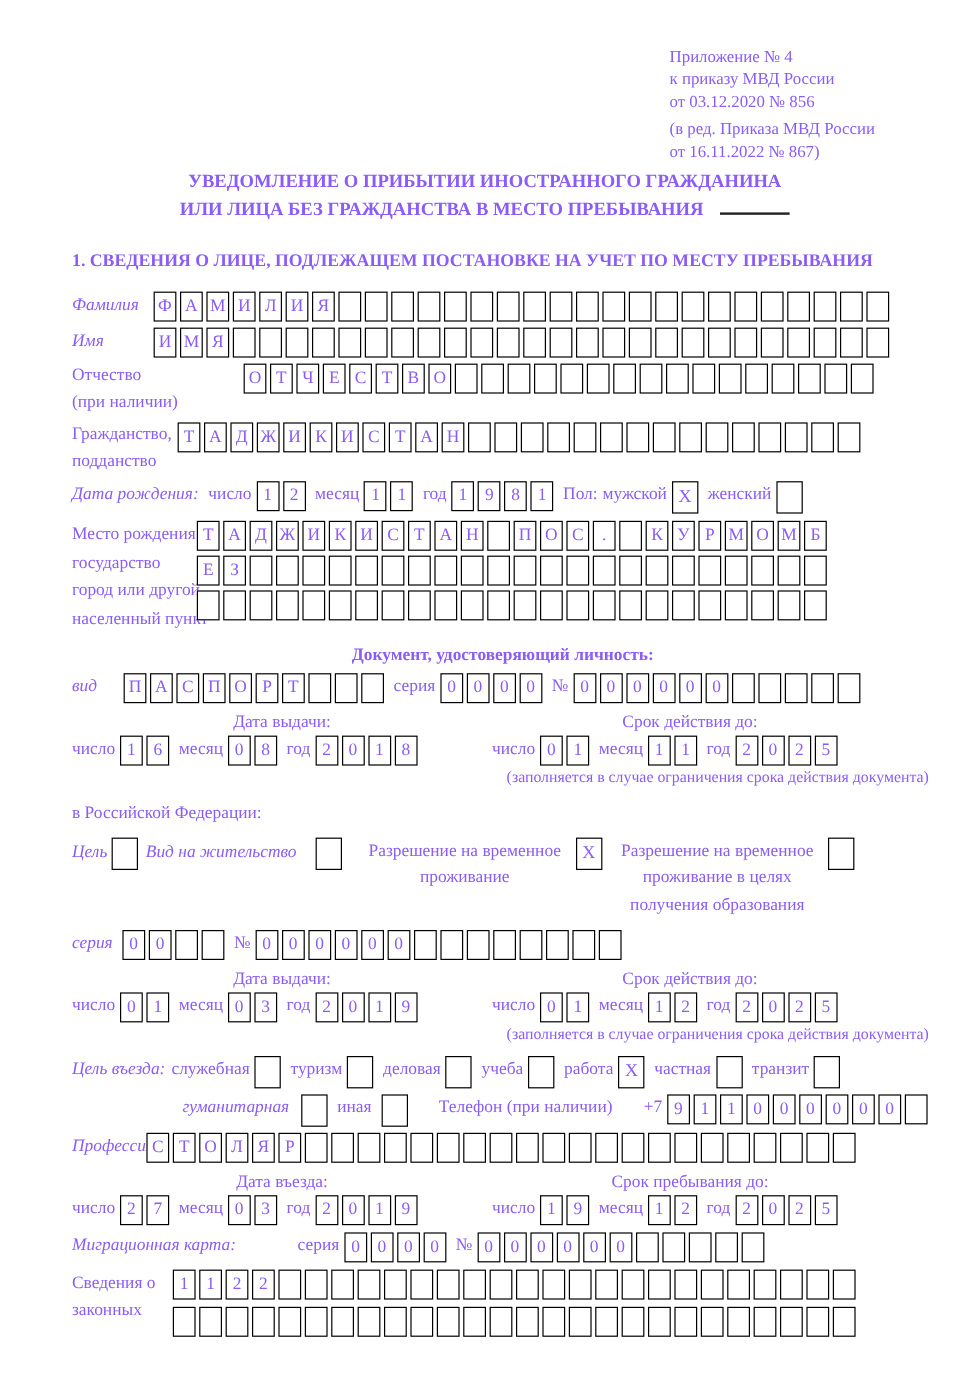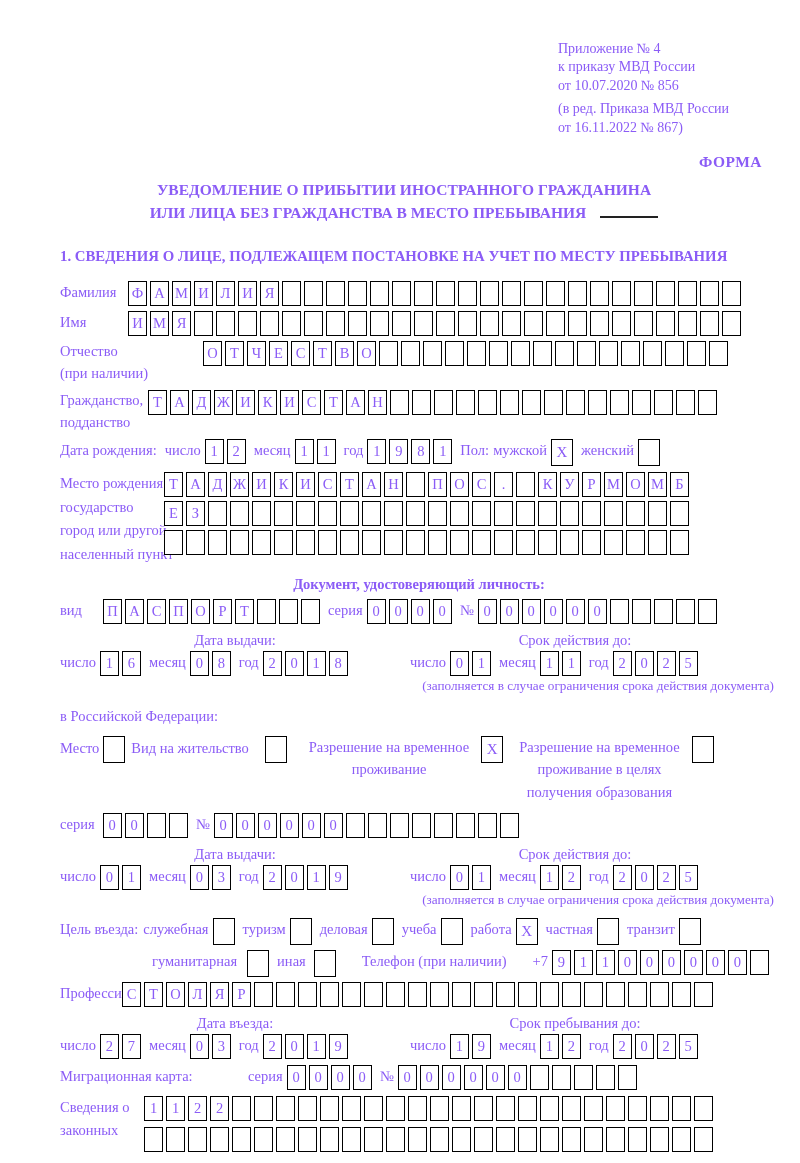--- a/index.html
+++ b/index.html
@@ -8,21 +8,21 @@
     font-family:"Liberation Serif","DejaVu Serif",serif;font-size:14.5px;
     padding:40px 22px 10px 60px;overflow:hidden;position:relative;
   }
   .hdr{margin-left:498px;line-height:1.32;font-size:14px;}
   .hdr-gap{height:5px;}
   .forma{text-align:right;margin:16px 16px 8px 0;font-weight:bold;font-size:15.5px;letter-spacing:.5px;}
   .title{text-align:center;font-weight:bold;font-size:15.5px;line-height:1.45;margin:4px 30px 0 0;}
   .uline{display:inline-block;width:58px;border-bottom:2px solid #222;margin-left:14px;vertical-align:baseline;}
   .sec-h{font-weight:bold;font-size:14.8px;margin:24px 0 16px;}
   .row{display:flex;align-items:flex-start;margin-bottom:5px;flex-wrap:nowrap;}
-  .lbl{flex:none;padding-top:3px;white-space:nowrap;}
+  .lbl{flex:none;padding-top:3px;white-space:nowrap;font-style:italic;}
   .lblblock{flex:none;display:flex;flex-direction:column;line-height:1.5;white-space:nowrap;}
   .w68{width:68px;} .w88{width:88px;} .w100{width:104px;} .w143{width:143px;} .w43{width:43px;}
   .w60{width:62px;} .w82{width:84px;} .w136{width:140px;}
   .cells{display:inline-flex;gap:3px;flex:none;}
   .cell{flex:none;width:17px;height:23px;border:1.6px solid #000;display:flex;
         align-items:center;justify-content:center;font-size:14.5px;background:#fff;}
   .cellcol{display:flex;flex-direction:column;gap:4px;}
   .cb{flex:none;display:inline-flex;width:20px;height:25px;border:1.6px solid #000;
       align-items:center;justify-content:center;font-size:15px;background:#fff;}
   .dlbl{flex:none;padding:3px 4px 0 8px;white-space:nowrap;}
@@ -41,27 +41,26 @@
   .indent92{margin-left:92px;}
 </style>
 </head>
 <body>
 
 <div class="page">
 
   <div class="hdr">
     <div>Приложение № 4</div>
     <div>к приказу МВД России</div>
-    <div>от 10.07.2020 № 856</div>
+    <div>от 03.12.2020 № 856</div>
     <div class="hdr-gap"></div>
     <div>(в ред. Приказа МВД России</div>
     <div>от 16.11.2022 № 867)</div>
   </div>
 
-  <div class="forma">ФОРМА</div>
 
   <div class="title">
     <div>УВЕДОМЛЕНИЕ О ПРИБЫТИИ ИНОСТРАННОГО ГРАЖДАНИНА</div>
     <div><span>ИЛИ ЛИЦА БЕЗ ГРАЖДАНСТВА В МЕСТО ПРЕБЫВАНИЯ</span><span class="uline"></span></div>
   </div>
 
   <div class="sec-h">1. СВЕДЕНИЯ О ЛИЦЕ, ПОДЛЕЖАЩЕМ ПОСТАНОВКЕ НА УЧЕТ ПО МЕСТУ ПРЕБЫВАНИЯ</div>
 
   <div class="row">
     <span class="lbl w68">Фамилия</span>
@@ -395,21 +394,21 @@
           <span class="cell">2</span>
           <span class="cell">5</span>
         </span>
     </span>
   </div>
   <div class="note">(заполняется в случае ограничения срока действия документа)</div>
 
   <div class="para">в Российской Федерации:</div>
 
   <div class="row opts">
-    <span class="lbl" style="padding-top:4px">Место</span>
+    <span class="lbl" style="padding-top:4px">Цель</span>
     <span class="cb" style="margin-left:4px"></span>
     <span class="lbl" style="margin-left:6px;padding-top:4px">Вид на жительство</span>
     <span class="cb" style="margin-left:16px"></span>
     <span class="optcol" style="margin-left:22px">
       <span>Разрешение на временное</span>
       <span>проживание</span>
     </span>
     <span class="cb" style="margin-left:12px">X</span>
     <span class="optcol" style="margin-left:16px">
       <span>Разрешение на временное</span>

